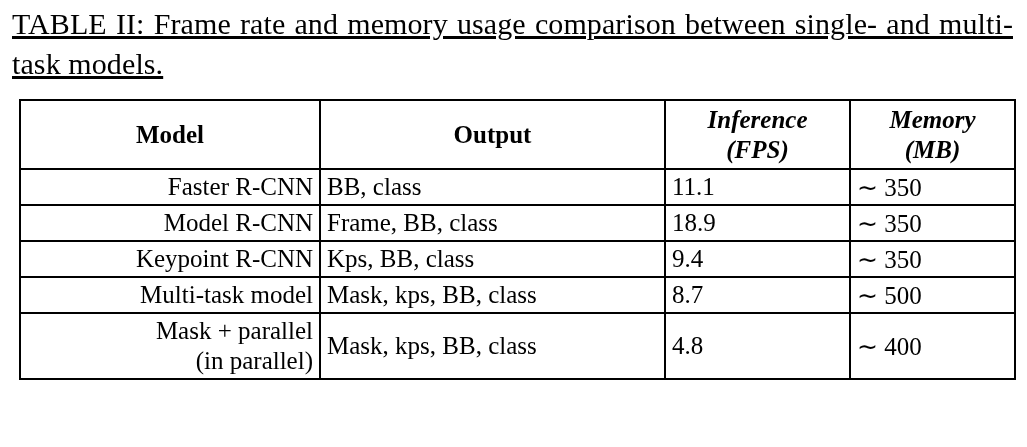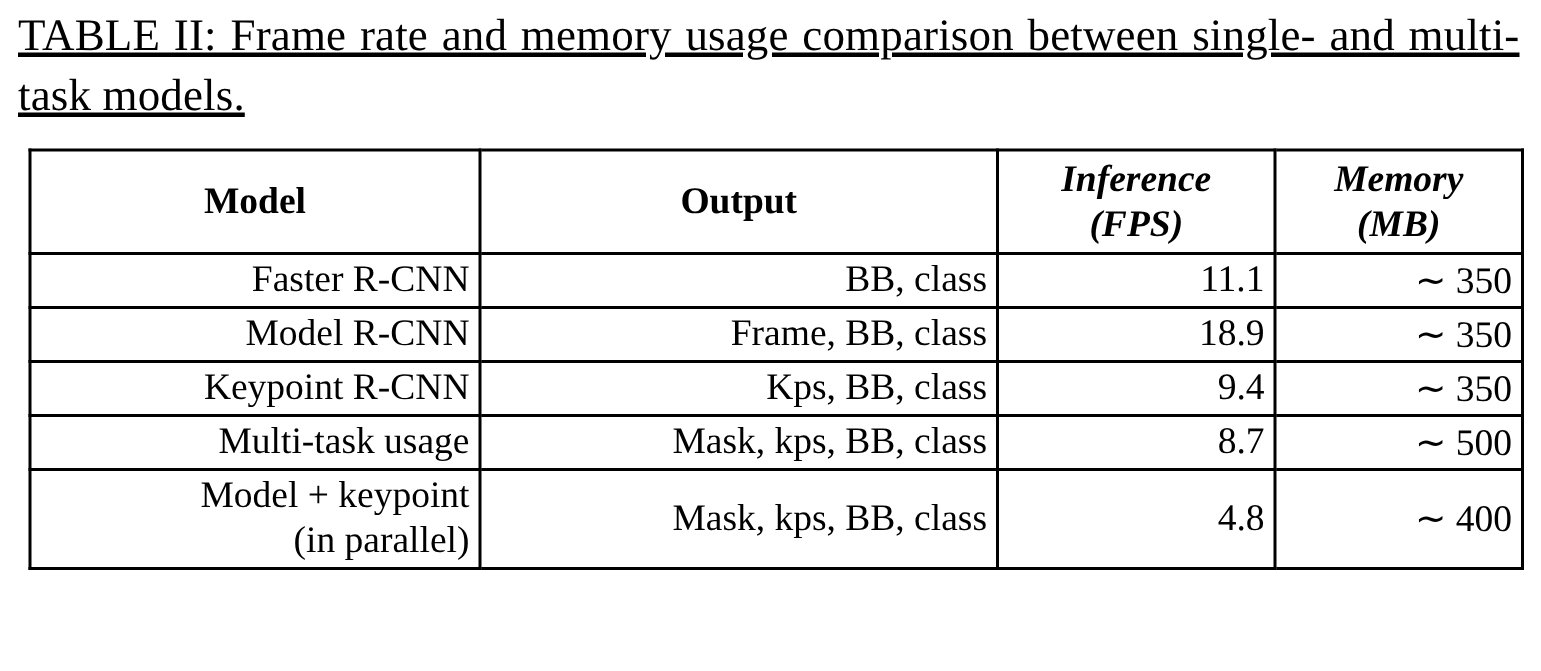--- a/index.html
+++ b/index.html
@@ -62,21 +62,21 @@
   col.c1 { width: 345px; }
   col.c2 { width: 185px; }
   col.c3 { width: 165px; }
 
   td.cell-model {
     text-align: right;
     padding-left: 12px;
     line-height: 1.2;
   }
   td.cell-center {
-    text-align: right;
+    text-align: left;
   }
   .hdr-two-line span {
     display: block;
     font-style: italic;
   }
   .model-multiline span {
     display: block;
   }
 </style>
 </head>
@@ -120,28 +120,28 @@
         <td class="cell-center">18.9</td>
         <td class="cell-center">∼ 350</td>
       </tr>
       <tr>
         <td class="cell-model">Keypoint R-CNN</td>
         <td class="cell-center">Kps, BB, class</td>
         <td class="cell-center">9.4</td>
         <td class="cell-center">∼ 350</td>
       </tr>
       <tr>
-        <td class="cell-model">Multi-task usage</td>
+        <td class="cell-model">Multi-task model</td>
         <td class="cell-center">Mask, kps, BB, class</td>
         <td class="cell-center">8.7</td>
         <td class="cell-center">∼ 500</td>
       </tr>
       <tr>
         <td class="cell-model model-multiline">
-          <span>Model + keypoint</span>
+          <span>Mask + parallel</span>
           <span>(in parallel)</span>
         </td>
         <td class="cell-center">Mask, kps, BB, class</td>
         <td class="cell-center">4.8</td>
         <td class="cell-center">∼ 400</td>
       </tr>
     </tbody>
   </table>
 
 </div>

